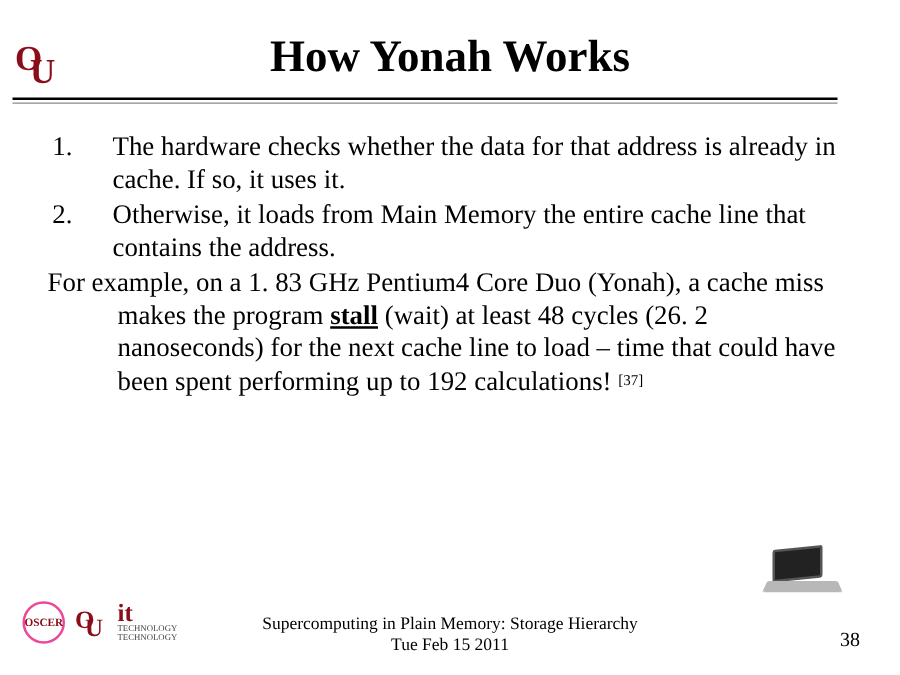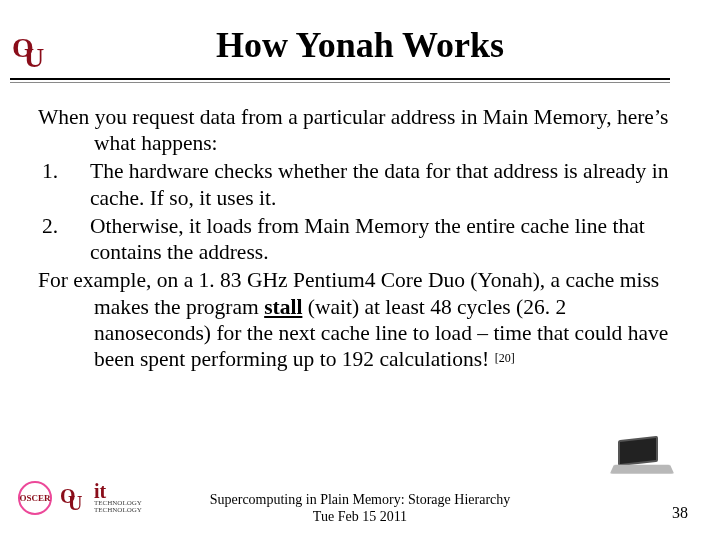--- a/index.html
+++ b/index.html
@@ -63,33 +63,32 @@
       <span class="o">O</span>
       <span class="u">U</span>
     </div>
   </div>
 
   <div class="title">How Yonah Works</div>
   <div class="rule1"></div>
   <div class="rule2"></div>
 
   <div class="content">
-    <div class="hang">When you request data from a particular address in Main Memory, here’s what happens:</div>
 
     <div class="num-row">
       <div class="n">1.</div>
       <div class="t">The hardware checks whether the data for that address is already in cache. If so, it uses it.</div>
     </div>
     <div class="num-row">
       <div class="n">2.</div>
       <div class="t">Otherwise, it loads from Main Memory the entire cache line that contains the address.</div>
     </div>
 
     <div class="hang">
-      <span>For example, on a 1. 83 GHz Pentium4 Core Duo (Yonah), a cache miss makes the program </span><span class="underline-bold">stall</span><span> (wait) at least 48 cycles (26. 2 nanoseconds) for the next cache line to load – time that could have been spent performing up to 192 calculations! </span><span class="ref">[20]</span>
+      <span>For example, on a 1. 83 GHz Pentium4 Core Duo (Yonah), a cache miss makes the program </span><span class="underline-bold">stall</span><span> (wait) at least 48 cycles (26. 2 nanoseconds) for the next cache line to load – time that could have been spent performing up to 192 calculations! </span><span class="ref">[37]</span>
     </div>
   </div>
 
   <div class="laptop">
     <div class="screen"></div>
     <div class="base"></div>
   </div>
 
   <div class="footer">
     <div class="footer-logos">

